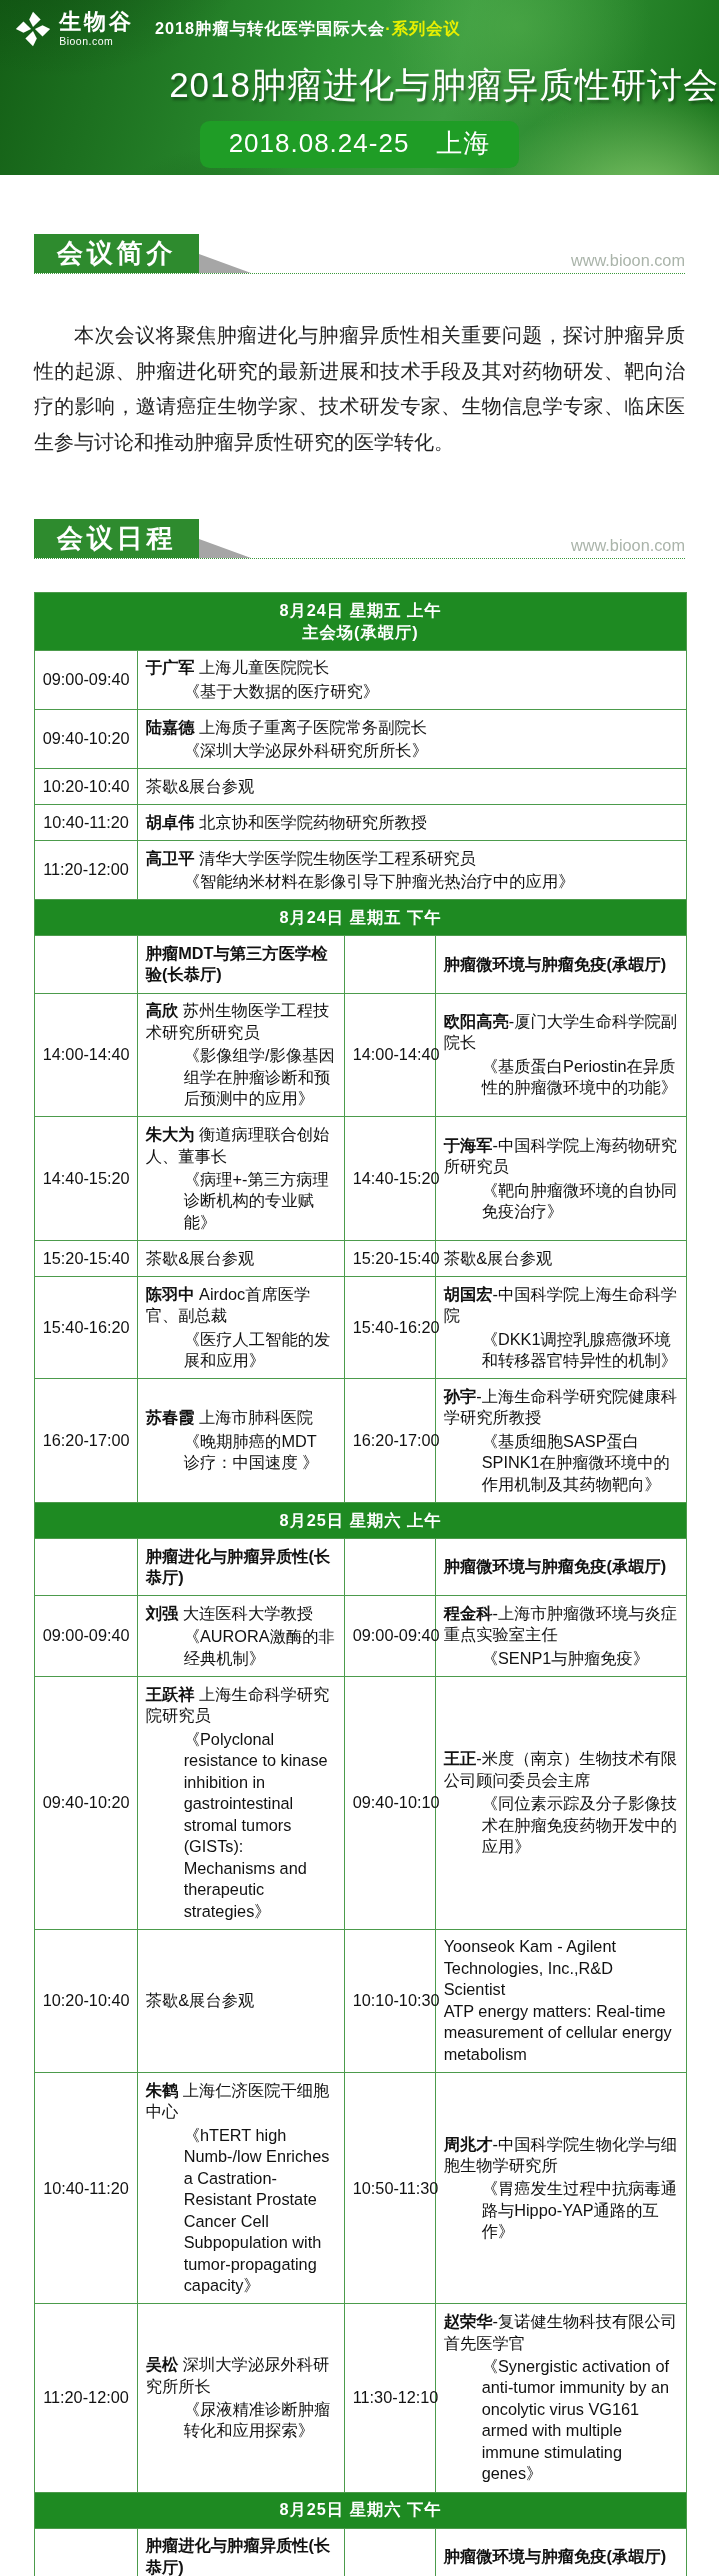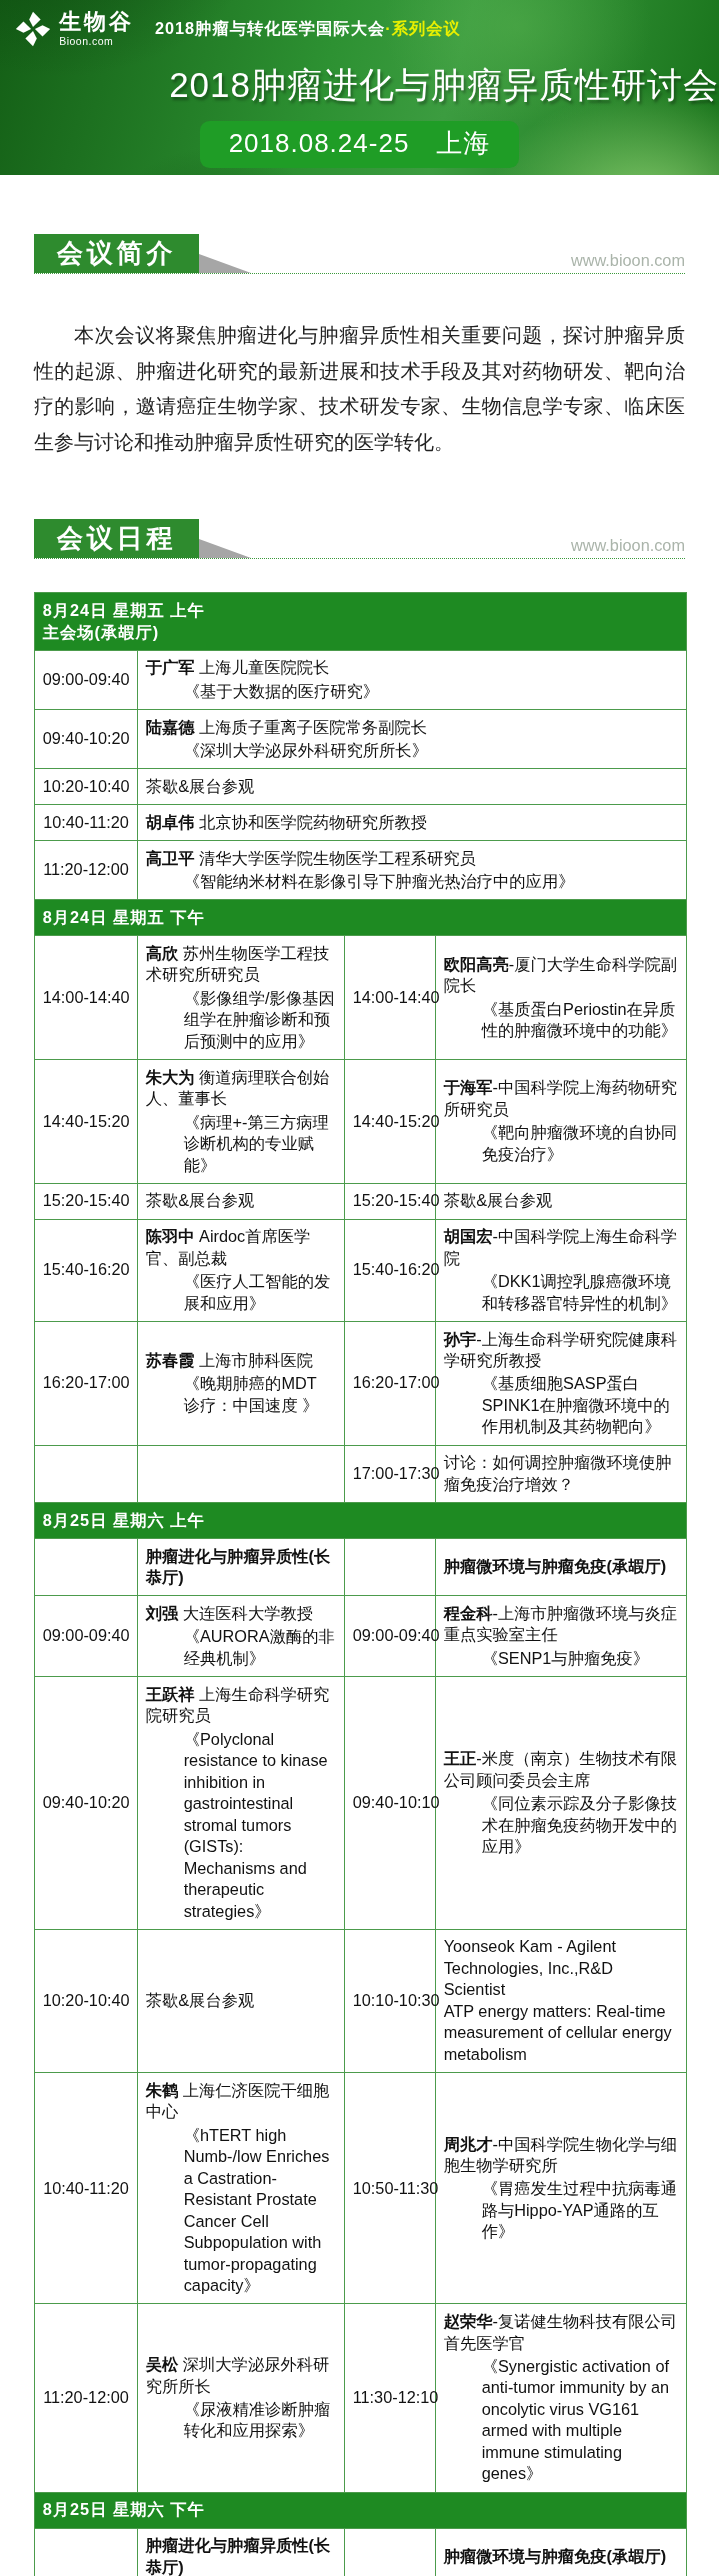--- a/index.html
+++ b/index.html
@@ -58,21 +58,21 @@
   }
   
   table.sched{width:652px;margin:33px 34px 0;border-collapse:collapse;table-layout:fixed;}
   col.c1{width:103px;} col.c2{width:207px;} col.c3{width:91px;} col.c4{width:251px;}
   table.sched td{
     border:1px solid #4c9b4c;font-size:16.3px;line-height:1.32;
     padding:6.7px 7.7px;vertical-align:middle;word-wrap:break-word;
   }
   td.time{text-align:center;padding:6.7px 1.9px;font-size:15.3px;white-space:nowrap;}
   td.day{
-    background:#1e8a22;color:#fff;text-align:left;
+    background:#1e8a22;color:#fff;text-align:center;
     font-size:19px;font-weight:bold;padding:5.8px 3.8px;line-height:1.35;letter-spacing:1px;
   }
   td.track{font-weight:bold;font-size:17px;}
   .spk{font-weight:bold;}
   .talk{margin-top:1.9px;margin-left:38px;}
 </style>
 </head>
 <body>
 
 <div class="banner">
@@ -158,20 +158,26 @@
           <div><span class="spk">高卫平</span><span> 清华大学医学院生物医学工程系研究员</span></div>
           <div class="talk">《智能纳米材料在影像引导下肿瘤光热治疗中的应用》</div>
         </td>
       </tr>
       <tr>
         <td class="day" colspan="4">
           <div>8月24日 星期五 下午</div>
         </td>
       </tr>
       <tr>
+        <td class="time"></td>
+        <td class="cell track">肿瘤MDT与第三方医学检验(长恭厅)</td>
+        <td class="time"></td>
+        <td class="cell track">肿瘤微环境与肿瘤免疫(承嘏厅)</td>
+      </tr>
+      <tr>
         <td class="time"><span>14:00-14:40</span></td>
         <td class="cell">
           <div><span class="spk">高欣</span><span> 苏州生物医学工程技术研究所研究员</span></div>
           <div class="talk">《影像组学/影像基因组学在肿瘤诊断和预后预测中的应用》</div>
         </td>
         <td class="time"><span>14:00-14:40</span></td>
         <td class="cell">
           <div><span class="spk">欧阳高亮</span><span>-厦门大学生命科学院副院长</span></div>
           <div class="talk">《基质蛋白Periostin在异质性的肿瘤微环境中的功能》</div>
         </td>
@@ -216,28 +222,20 @@
           <div><span class="spk">苏春霞</span><span> 上海市肺科医院</span></div>
           <div class="talk">《晚期肺癌的MDT 诊疗：中国速度 》</div>
         </td>
         <td class="time"><span>16:20-17:00</span></td>
         <td class="cell">
           <div><span class="spk">孙宇</span><span>-上海生命科学研究院健康科学研究所教授</span></div>
           <div class="talk">《基质细胞SASP蛋白SPINK1在肿瘤微环境中的作用机制及其药物靶向》</div>
         </td>
       </tr>
       <tr>
-        <td class="time"></td>
-        <td class="cell"></td>
-        <td class="time"><span>17:00-17:30</span></td>
-        <td class="cell">
-          <div>讨论：如何调控肿瘤微环境使肿瘤免疫治疗增效？</div>
-        </td>
-      </tr>
-      <tr>
         <td class="day" colspan="4">
           <div>8月25日 星期六 上午</div>
         </td>
       </tr>
       <tr>
         <td class="time"></td>
         <td class="cell track">肿瘤进化与肿瘤异质性(长恭厅)</td>
         <td class="time"></td>
         <td class="cell track">肿瘤微环境与肿瘤免疫(承嘏厅)</td>
       </tr>

